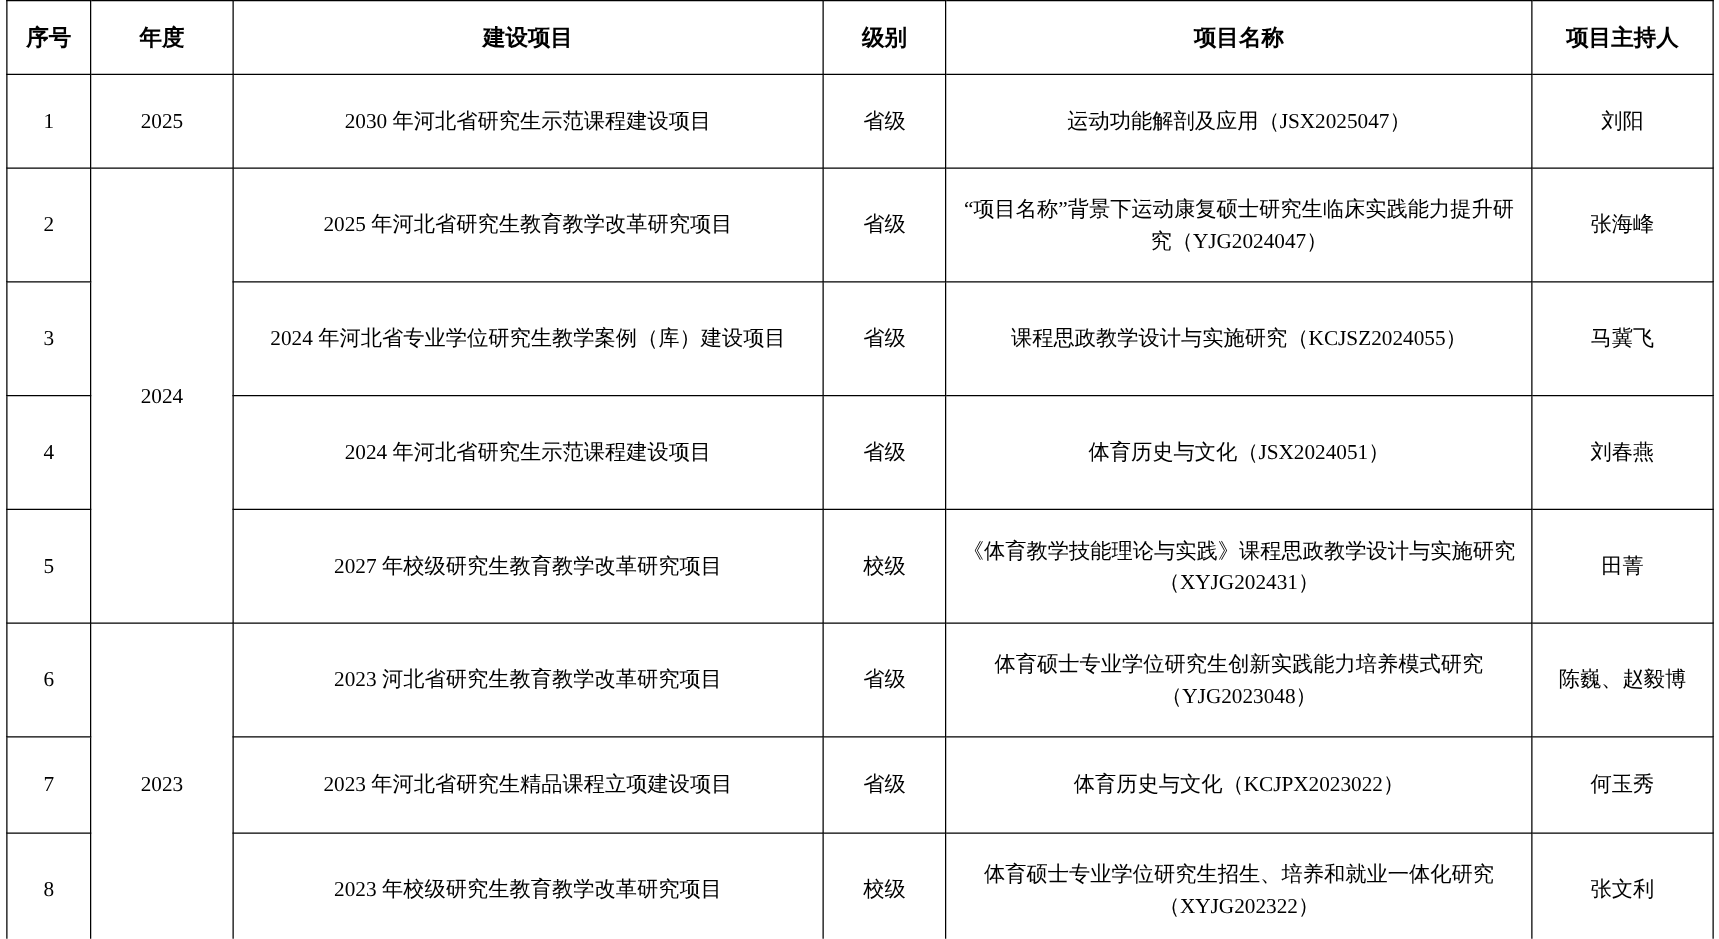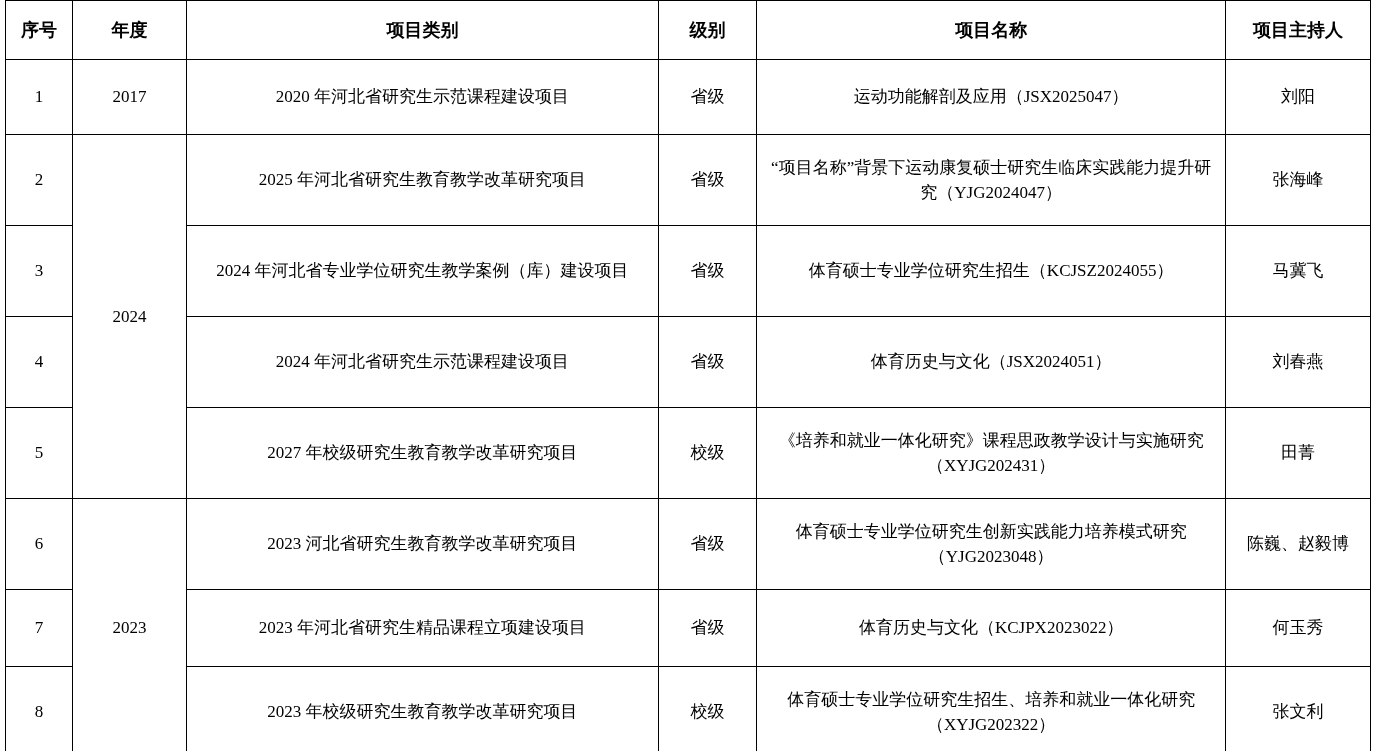--- a/index.html
+++ b/index.html
@@ -74,62 +74,62 @@
       <col class="col-year">
       <col class="col-cat">
       <col class="col-level">
       <col class="col-name">
       <col class="col-host">
     </colgroup>
     <thead>
       <tr>
         <th>序号</th>
         <th>年度</th>
-        <th>项目类别</th>
+        <th>建设项目</th>
         <th>级别</th>
         <th>项目名称</th>
         <th>项目主持人</th>
       </tr>
     </thead>
     <tbody>
       <tr class="row-h1">
         <td class="cell-no">1</td>
-        <td class="cell-year" rowspan="1">2017</td>
-        <td class="cell-cat">2020 年河北省研究生示范课程建设项目</td>
+        <td class="cell-year" rowspan="1">2025</td>
+        <td class="cell-cat">2030 年河北省研究生示范课程建设项目</td>
         <td class="cell-level">省级</td>
         <td class="cell-name">运动功能解剖及应用（JSX2025047）</td>
         <td class="cell-host">刘阳</td>
       </tr>
       <tr class="row-h2">
         <td class="cell-no">2</td>
         <td class="cell-year" rowspan="4">2024</td>
         <td class="cell-cat">2025 年河北省研究生教育教学改革研究项目</td>
         <td class="cell-level">省级</td>
         <td class="cell-name">“项目名称”背景下运动康复硕士研究生临床实践能力提升研究（YJG2024047）</td>
         <td class="cell-host">张海峰</td>
       </tr>
       <tr class="row-h3">
         <td class="cell-no">3</td>
         <td class="cell-cat">2024 年河北省专业学位研究生教学案例（库）建设项目</td>
         <td class="cell-level">省级</td>
-        <td class="cell-name">体育硕士专业学位研究生招生（KCJSZ2024055）</td>
+        <td class="cell-name">课程思政教学设计与实施研究（KCJSZ2024055）</td>
         <td class="cell-host">马冀飞</td>
       </tr>
       <tr class="row-h4">
         <td class="cell-no">4</td>
         <td class="cell-cat">2024 年河北省研究生示范课程建设项目</td>
         <td class="cell-level">省级</td>
         <td class="cell-name">体育历史与文化（JSX2024051）</td>
         <td class="cell-host">刘春燕</td>
       </tr>
       <tr class="row-h5">
         <td class="cell-no">5</td>
         <td class="cell-cat">2027 年校级研究生教育教学改革研究项目</td>
         <td class="cell-level">校级</td>
-        <td class="cell-name">《培养和就业一体化研究》课程思政教学设计与实施研究（XYJG202431）</td>
+        <td class="cell-name">《体育教学技能理论与实践》课程思政教学设计与实施研究（XYJG202431）</td>
         <td class="cell-host">田菁</td>
       </tr>
       <tr class="row-h6">
         <td class="cell-no">6</td>
         <td class="cell-year" rowspan="3">2023</td>
         <td class="cell-cat">2023 河北省研究生教育教学改革研究项目</td>
         <td class="cell-level">省级</td>
         <td class="cell-name">体育硕士专业学位研究生创新实践能力培养模式研究（YJG2023048）</td>
         <td class="cell-host">陈巍、赵毅博</td>
       </tr>

